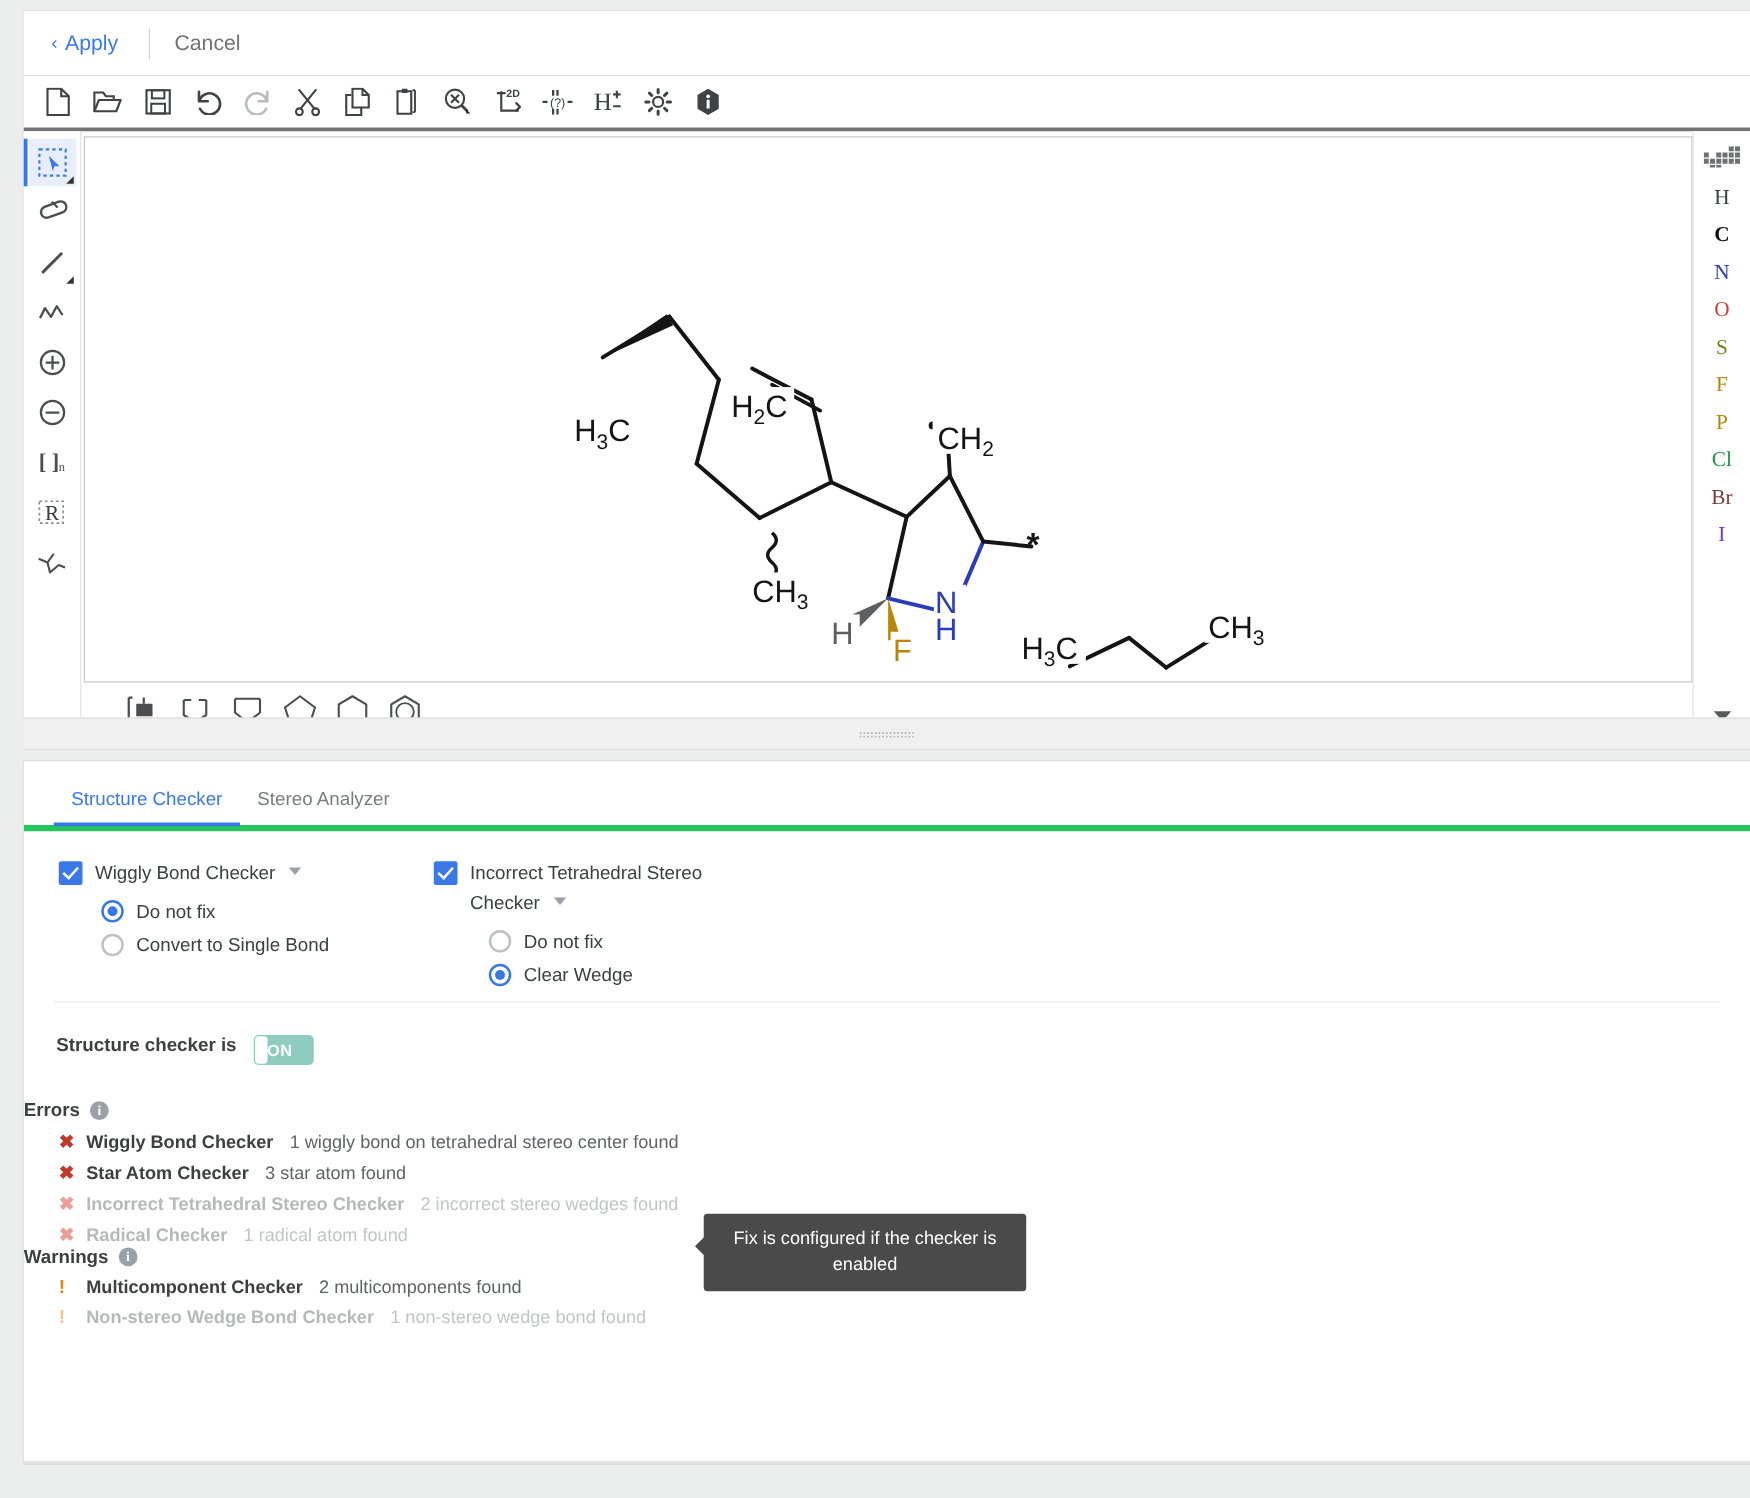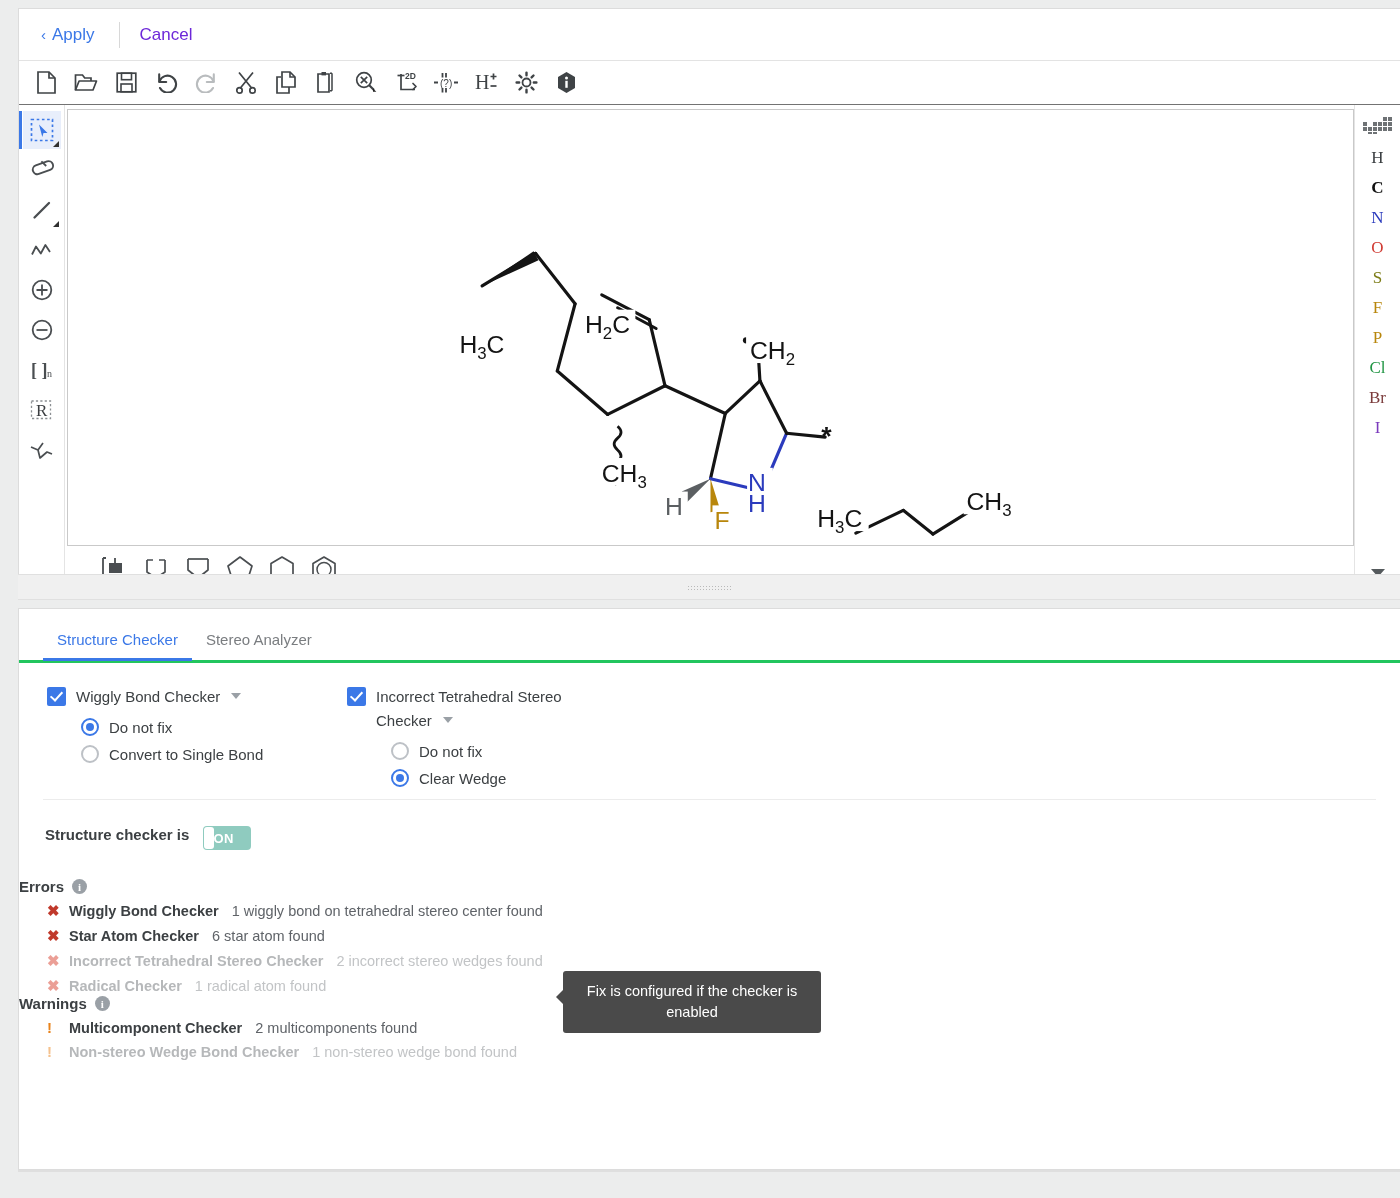--- a/index.html
+++ b/index.html
@@ -31,30 +31,30 @@
   .apply-btn {
     display: flex; align-items: center; gap: 6px;
     color: #3b78e7;
     font-size: 17px;
     cursor: pointer;
     padding: 4px 10px 4px 4px;
   }
   .apply-btn .chev { font-size: 15px; line-height: 1; }
   .vsep { width: 1px; height: 26px; background: #d8d8d8; margin: 0 8px 0 14px; }
   .cancel-btn {
-    color: #6d28d9; font-size: 17px; cursor: pointer; padding: 4px 12px;
+    color: #737373; font-size: 17px; cursor: pointer; padding: 4px 12px;
   }
 
   
   .main-toolbar {
     height: 44px;
     display: flex; align-items: center;
     padding-left: 10px;
     gap: 6px;
-    border-bottom: 1px solid #737373;
+    border-bottom: 3px solid #737373;
     background: #fff;
   }
   .tb-btn {
     width: 34px; height: 34px;
     display: flex; align-items: center; justify-content: center;
     cursor: pointer;
     color: #3f4346;
   }
   .tb-btn svg { display: block; }
 
@@ -163,21 +163,21 @@
     left: 18px; top: 608px;
     width: 1382px; height: 562px;
     background: #fff;
     border: 1px solid #dcdcdc;
     border-right: none;
     overflow: hidden;
   }
   .tabs {
     display: flex;
     padding: 14px 24px 0 24px;
-    border-bottom: 3px solid #22c55e;
+    border-bottom: 5px solid #22c55e;
   }
   .tab {
     padding: 8px 14px 12px 14px;
     font-size: 15px;
     color: #7a7d80;
     cursor: pointer;
     position: relative;
   }
   .tab.active { color: #3b78e7; }
   .tab.active::after {
@@ -768,21 +768,21 @@
   </div>
 
   <div class="result-row">
     <span class="mark err">✖</span>
     <span class="res-name">Wiggly Bond Checker</span>
     <span class="res-desc">1 wiggly bond on tetrahedral stereo center found</span>
   </div>
   <div class="result-row">
     <span class="mark err">✖</span>
     <span class="res-name">Star Atom Checker</span>
-    <span class="res-desc">6 star atom found</span>
+    <span class="res-desc">3 star atom found</span>
   </div>
   <div class="result-row dim">
     <span class="mark err dim">✖</span>
     <span class="res-name">Incorrect Tetrahedral Stereo Checker</span>
     <span class="res-desc">2 incorrect stereo wedges found</span>
   </div>
   <div class="result-row dim">
     <span class="mark err dim">✖</span>
     <span class="res-name">Radical Checker</span>
     <span class="res-desc">1 radical atom found</span>

